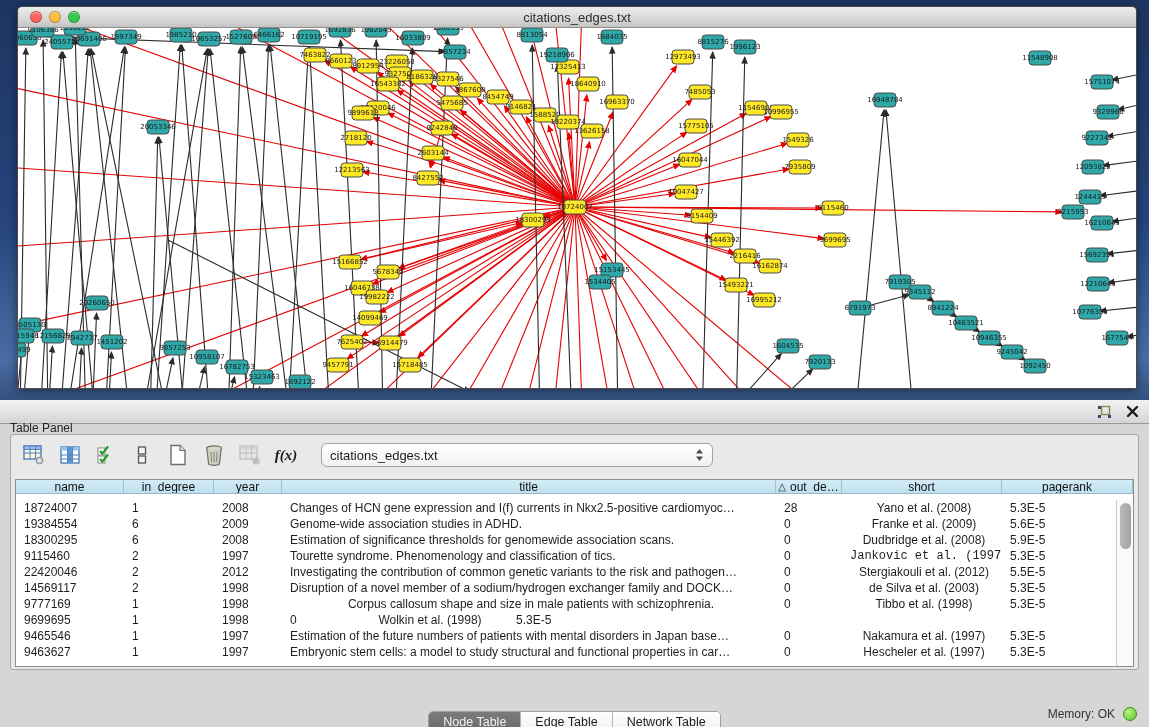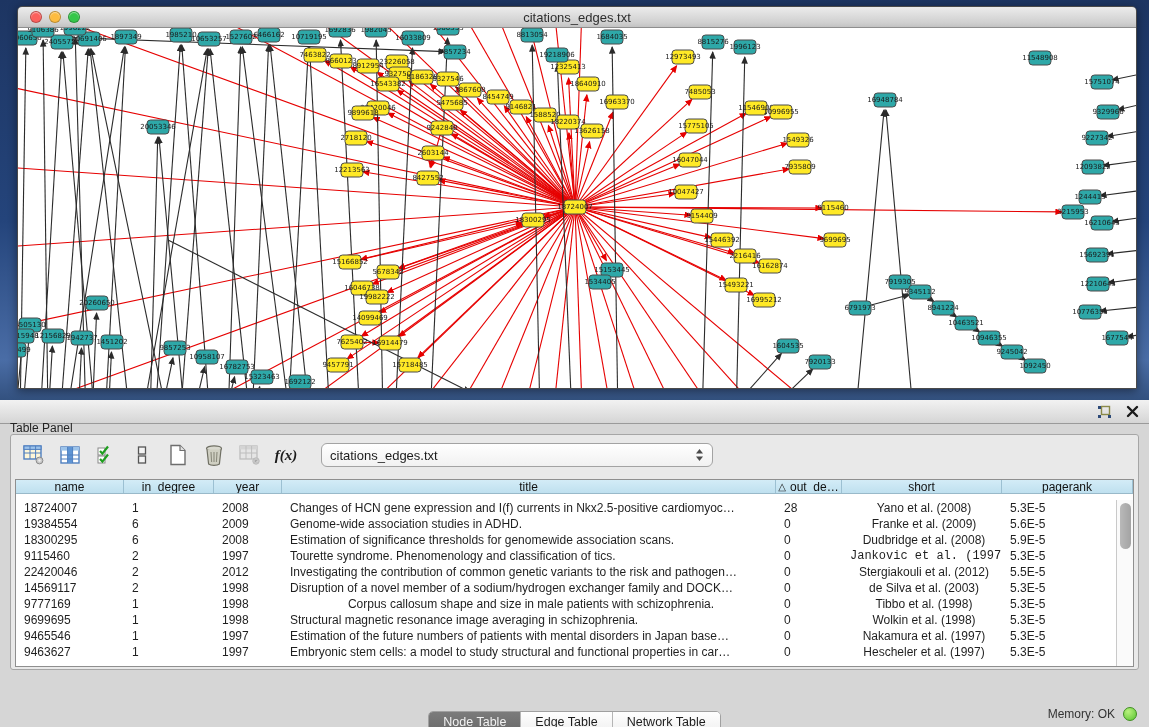--- a/index.html
+++ b/index.html
@@ -880,21 +880,20 @@
               <div class="td" style="width: 68px; text-align: left;">1998</div>
               <div class="td" style="width: 494px; text-align: center;">Corpus callosum shape and size in male patients with schizophrenia.</div>
               <div class="td" style="width: 66px; text-align: left;">0</div>
               <div class="td" style="width: 160px; text-align: center;">Tibbo et al. (1998)</div>
               <div class="td" style="flex: 1 1 0%; text-align: left;">5.3E-5</div>
             </div>
             <div class="trow">
               <div class="td" style="width: 108px; text-align: left;">9699695</div>
               <div class="td" style="width: 90px; text-align: left;">1</div>
               <div class="td" style="width: 68px; text-align: left;">1998</div>
-              <div class="td" style="width: 494px; text-align: left;">Structural magnetic resonance image averaging in schizophrenia.</div>
               <div class="td" style="width: 66px; text-align: left;">0</div>
               <div class="td" style="width: 160px; text-align: center;">Wolkin et al. (1998)</div>
               <div class="td" style="flex: 1 1 0%; text-align: left;">5.3E-5</div>
             </div>
             <div class="trow">
               <div class="td" style="width: 108px; text-align: left;">9465546</div>
               <div class="td" style="width: 90px; text-align: left;">1</div>
               <div class="td" style="width: 68px; text-align: left;">1997</div>
               <div class="td" style="width: 494px; text-align: left;">Estimation of the future numbers of patients with mental disorders in Japan base…</div>
               <div class="td" style="width: 66px; text-align: left;">0</div>

